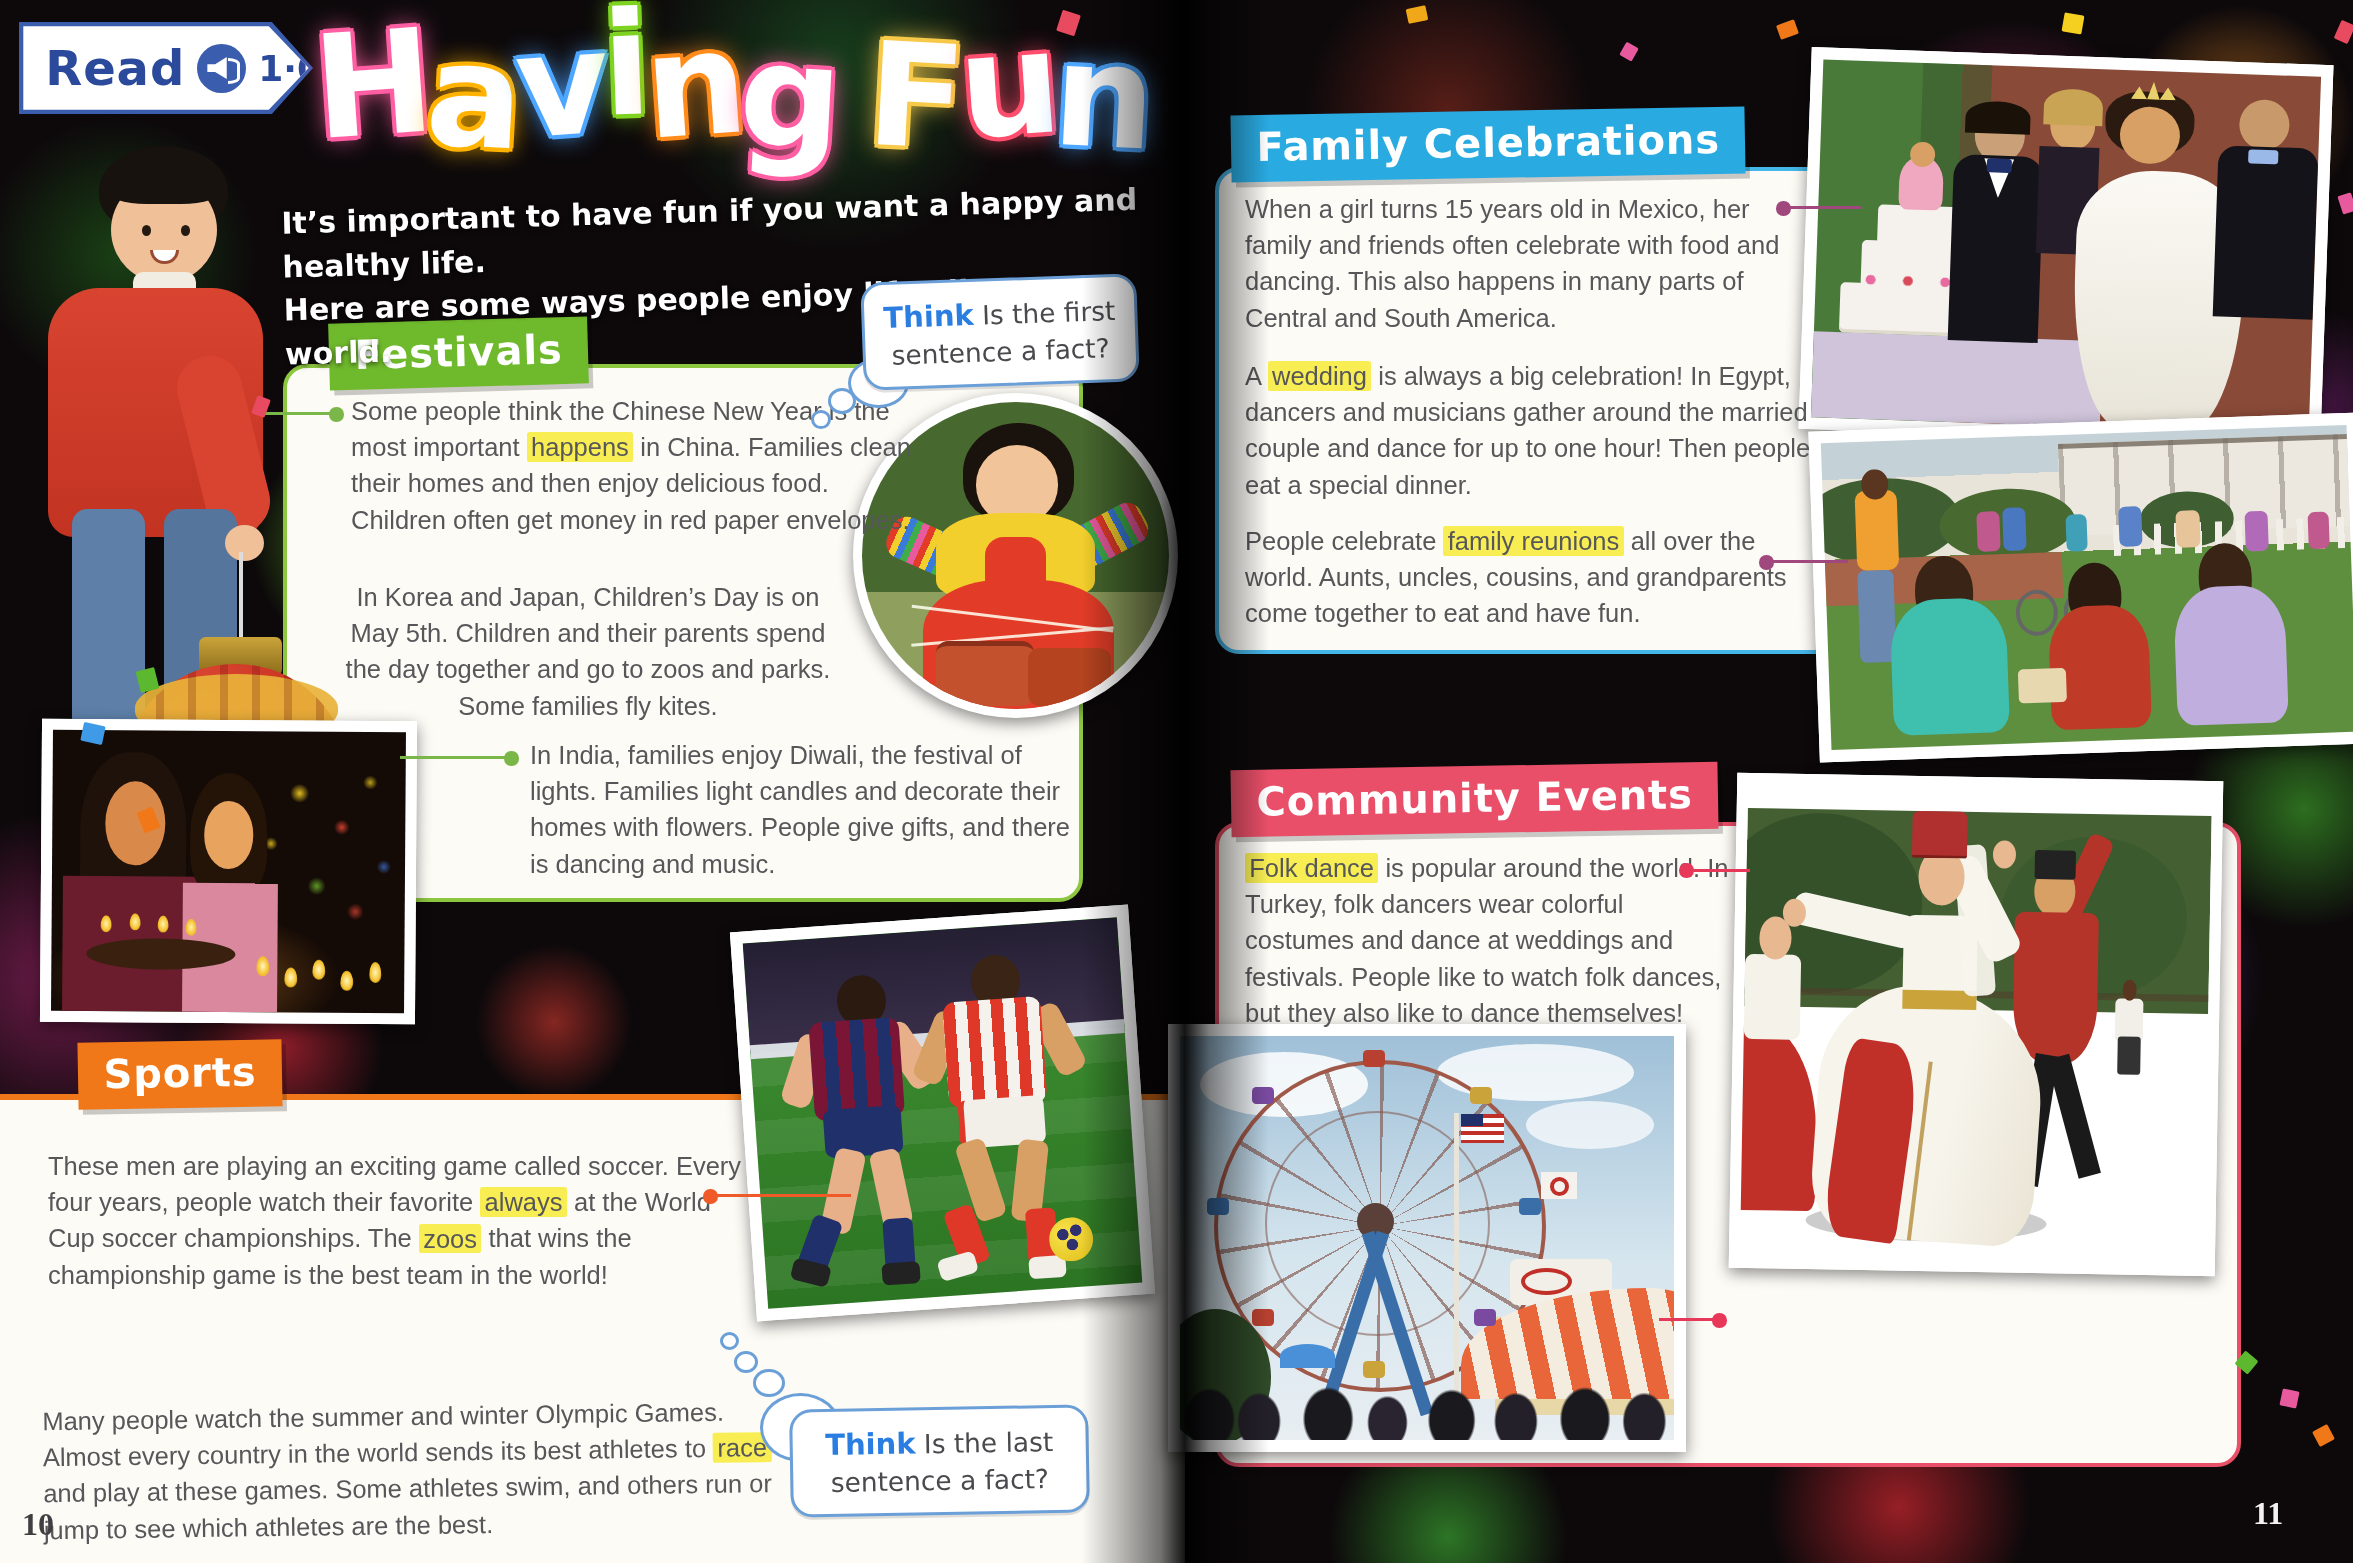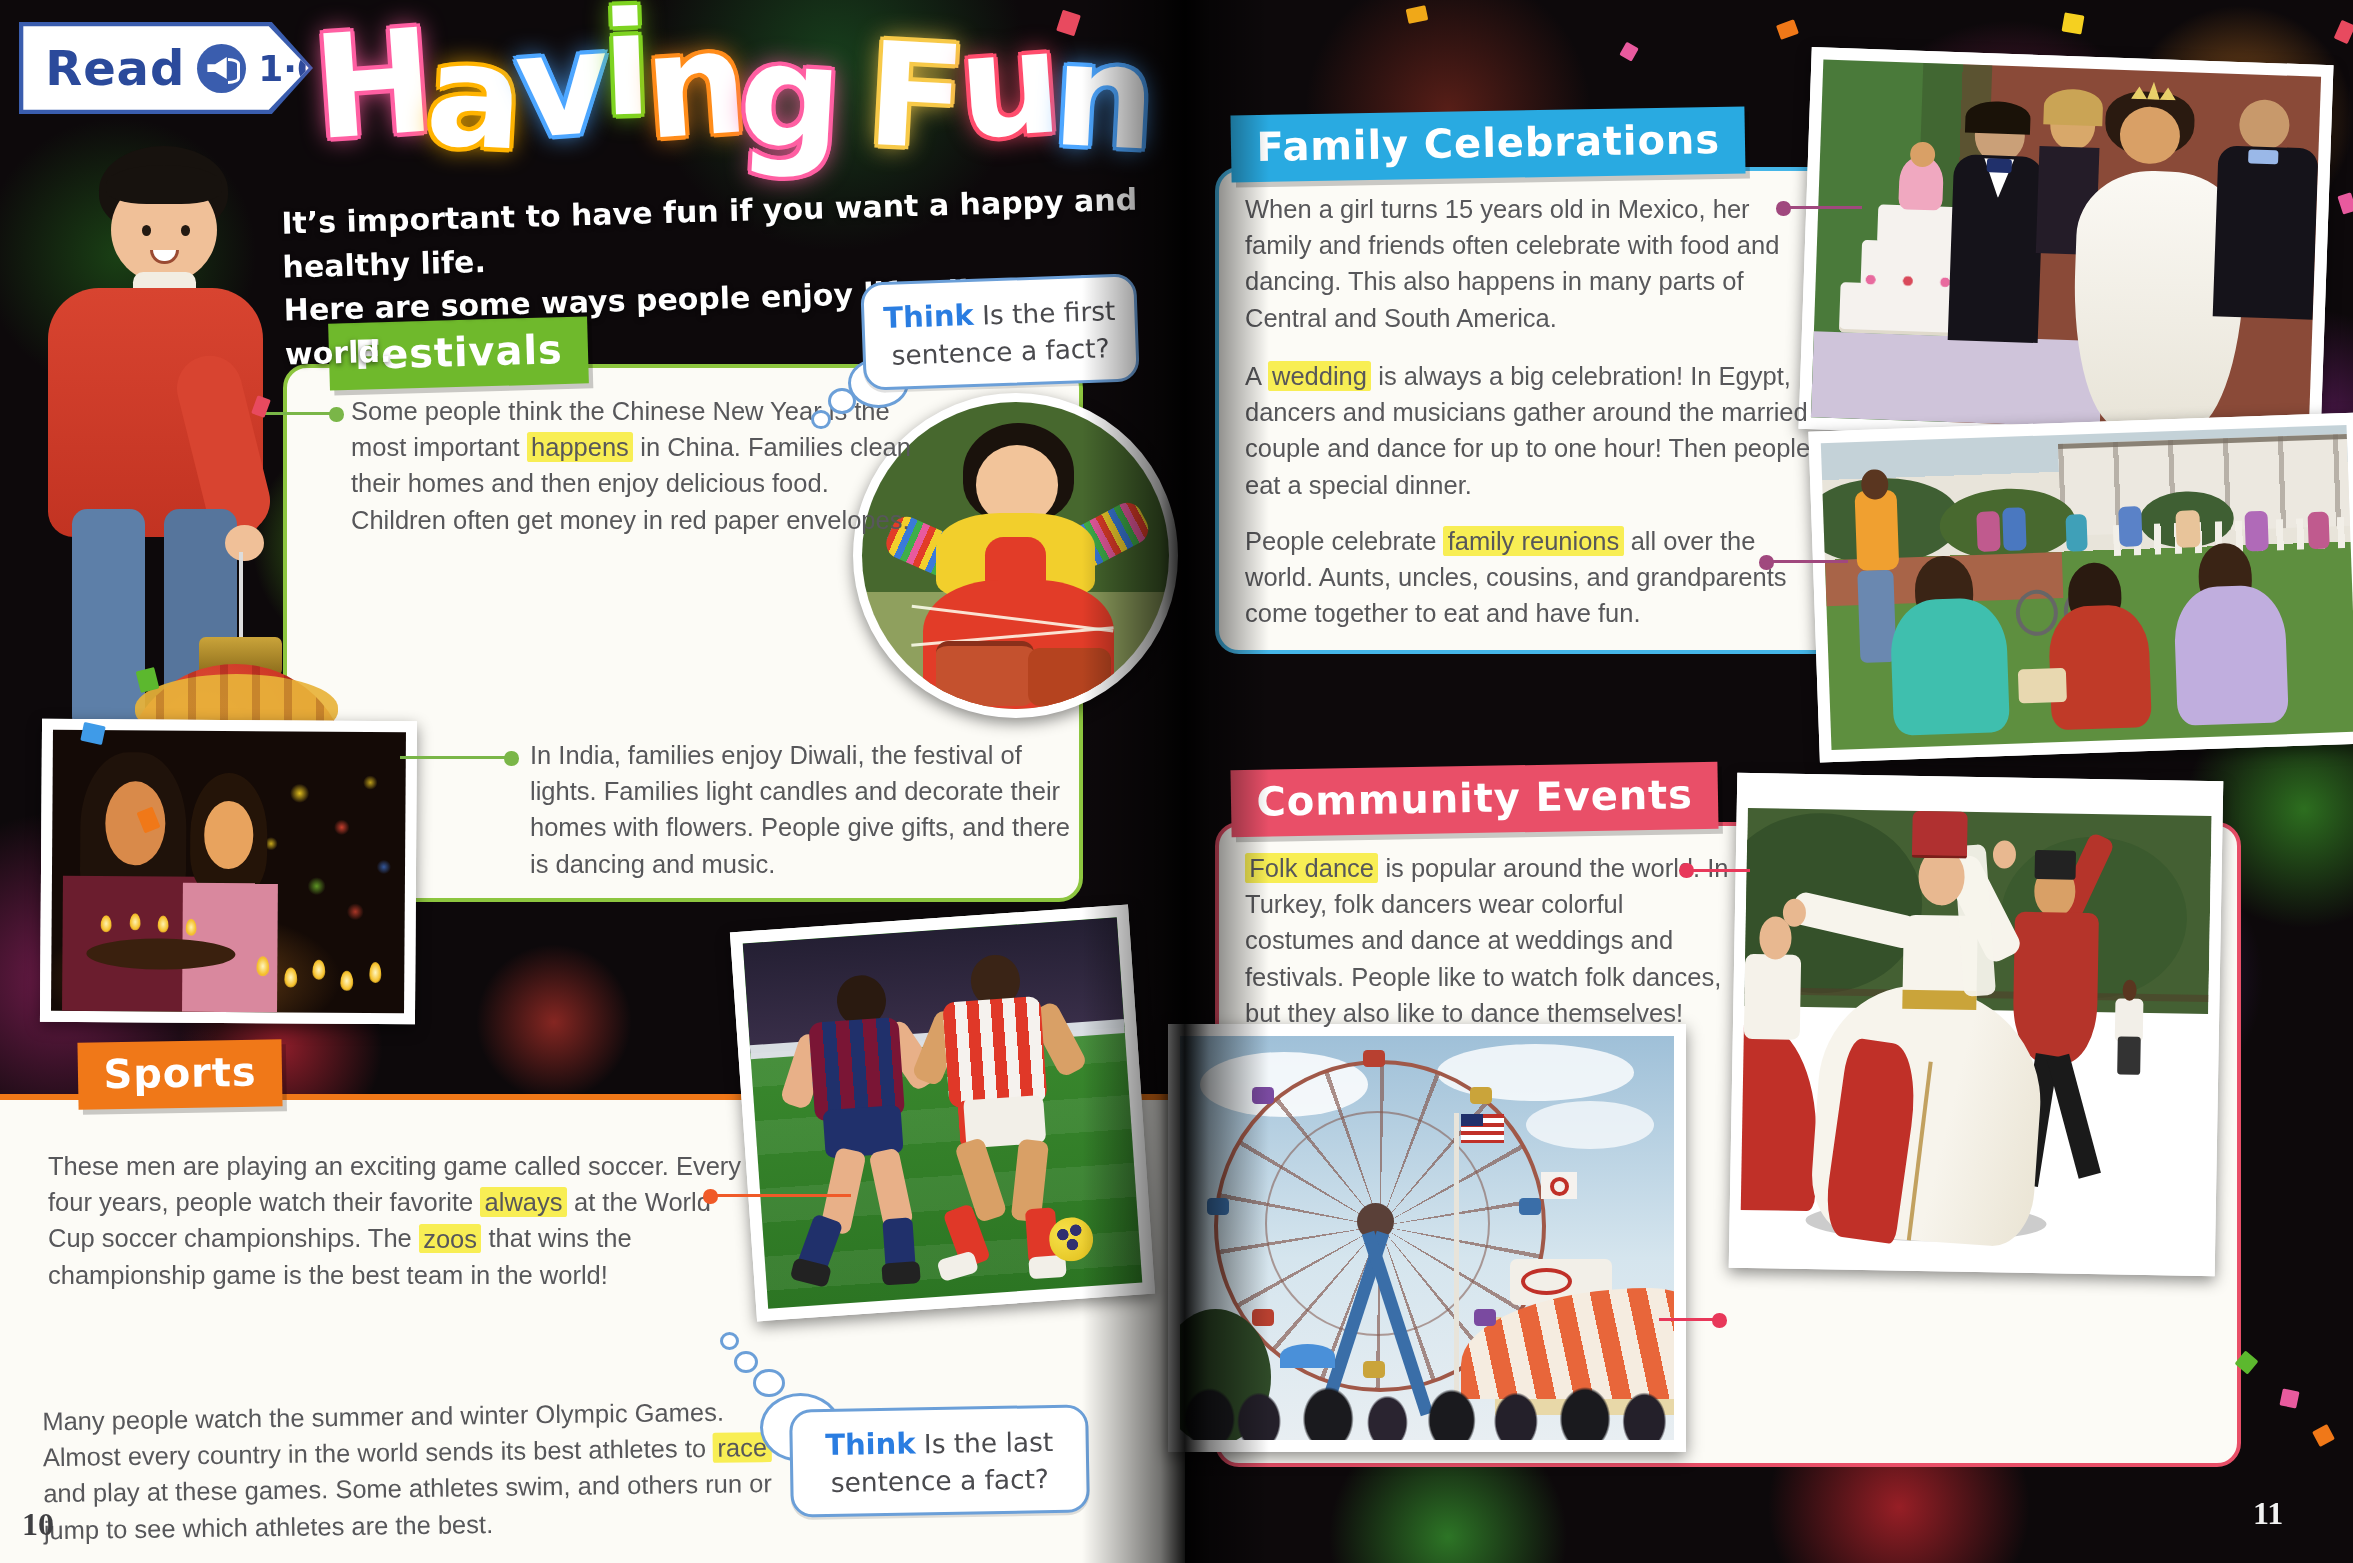--- a/index.html
+++ b/index.html
@@ -159,20 +159,21 @@
     <div class="abs" style="left:100px;top:521px;width:223px;height:213px;background:repeating-linear-gradient(90deg, rgba(90,0,0,.22) 0 7.7px, rgba(0,0,0,0) 7.7px 32px);border-radius:50%;"></div>
   </div>
 
   <div class="panel" style="left:283px;top:364px;width:792px;height:530px;border:4.3px solid #8dc63f;"></div>
   <div class="hdr hdr-green" style="left:329px;top:320px;">Festivals</div>
 
   <div class="conn" style="left:257px;top:412px;width:78px;background:#7ab648;"></div>
   <div class="conn-dot" style="left:329px;top:407px;background:#7ab648;"></div>
 
   <p class="bt" style="left:351px;top:393px;width:562px;"><span>Some people think the Chinese New Year is the most important </span><span class="hl">happens</span><span> in China. Families clean their homes and then enjoy delicious food. Children often get money in red paper envelopes.</span></p>
+  <p class="bt" style="left:341px;top:579px;width:494px;text-align:center;"><span>In Korea and Japan, Children’s Day is on May 5th. Children and their parents spend the day together and go to zoos and parks. Some families fly kites.</span></p>
 
   <div class="cloud" style="left:848px;top:358px;width:55px;height:44px;"></div>
   <div class="cloud" style="left:828px;top:388px;width:22px;height:20.4px;"></div>
   <div class="cloud" style="left:811px;top:410px;width:13.6px;height:12.8px;"></div>
   <div class="think" style="left:862px;top:278px;width:232px;transform:rotate(-2deg);">
     <b>Think</b>
     <span>Is the first sentence a fact?</span>
   </div>
 
   <div class="photo" style="left:853px;top:393px;width:307px;height:307px;border-radius:50%;border:9.4px solid #fff;z-index:9;" title="Girl in a Korean hanbok playing a drum">

